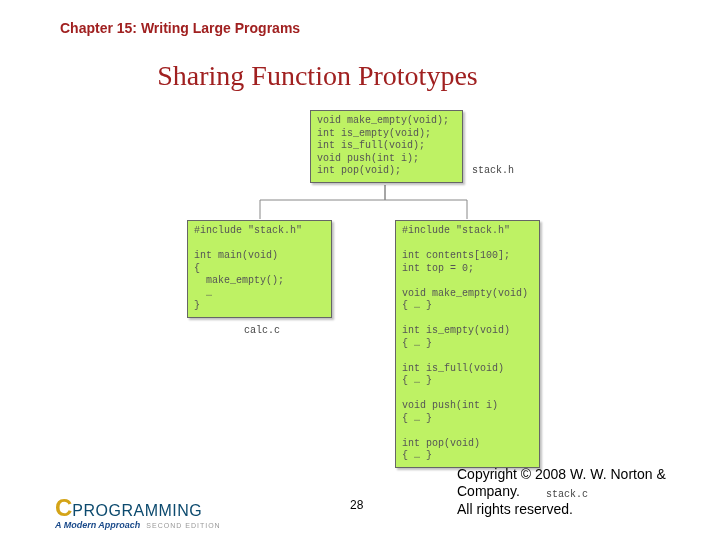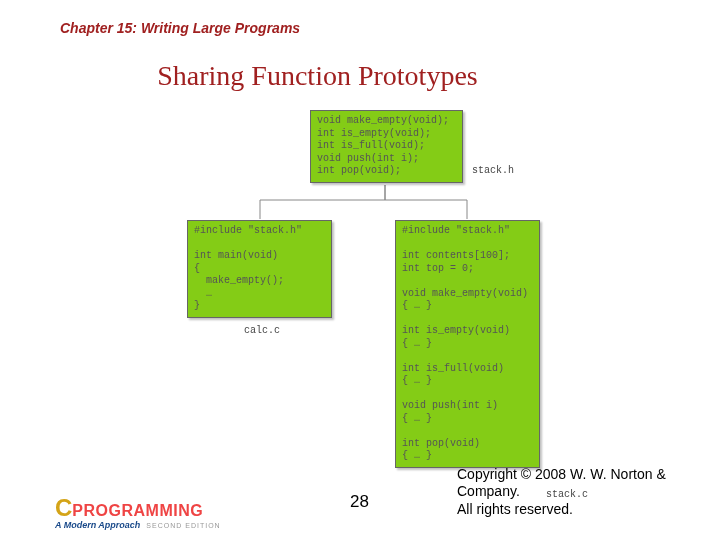--- a/index.html
+++ b/index.html
@@ -11,21 +11,20 @@
     background: #fff;
     position: relative;
     overflow: hidden;
   }
   .chapter {
     position: absolute;
     top: 20px;
     left: 60px;
     font-size: 14px;
     font-weight: bold;
-    font-style: italic;
     color: #a02020;
   }
   .title {
     position: absolute;
     top: 60px;
     left: 0;
     width: 635px;
     text-align: center;
     font-family: "Times New Roman", Times, serif;
     font-size: 28px;
@@ -33,21 +32,21 @@
   }
   .diagram {
     position: absolute;
     top: 105px;
     left: 0;
     width: 720px;
     height: 380px;
   }
   .dbox {
     position: absolute;
-    background: #84cc16;
+    background: #bef264;
     border: 1px solid #666;
     box-shadow: 2px 2px 2px rgba(0,0,0,0.25);
     padding: 4px 6px;
     font-family: "Courier New", Courier, monospace;
     font-size: 10px;
     line-height: 1.25;
     color: #555;
     white-space: pre;
   }
   .flabel {
@@ -80,22 +79,22 @@
   }
   .logo-top { display: flex; align-items: baseline; }
   .logo-c {
     font-size: 24px;
     font-weight: 900;
     color: #d4a418;
     letter-spacing: -1px;
   }
   .logo-word {
     font-size: 16px;
-    font-weight: 700;
-    color: #ef4444;
+    font-weight: 400;
+    color: #0c4a6e;
     letter-spacing: 0.5px;
     margin-left: 1px;
   }
   .logo-sub {
     font-size: 9px;
     font-style: italic;
     color: #1a4a8a;
     font-weight: bold;
     margin-top: -2px;
   }
@@ -104,21 +103,21 @@
     color: #999;
     font-style: normal;
     font-weight: normal;
     letter-spacing: 1px;
     margin-left: 6px;
   }
   .pagenum {
     position: absolute;
     left: 350px;
     bottom: 18px;
-    font-size: 17px;
+    font-size: 12px;
     color: #000;
   }
   .copyright {
     position: absolute;
     left: 457px;
     bottom: 12px;
     font-size: 14px;
     color: #000;
     line-height: 1.25;
   }

